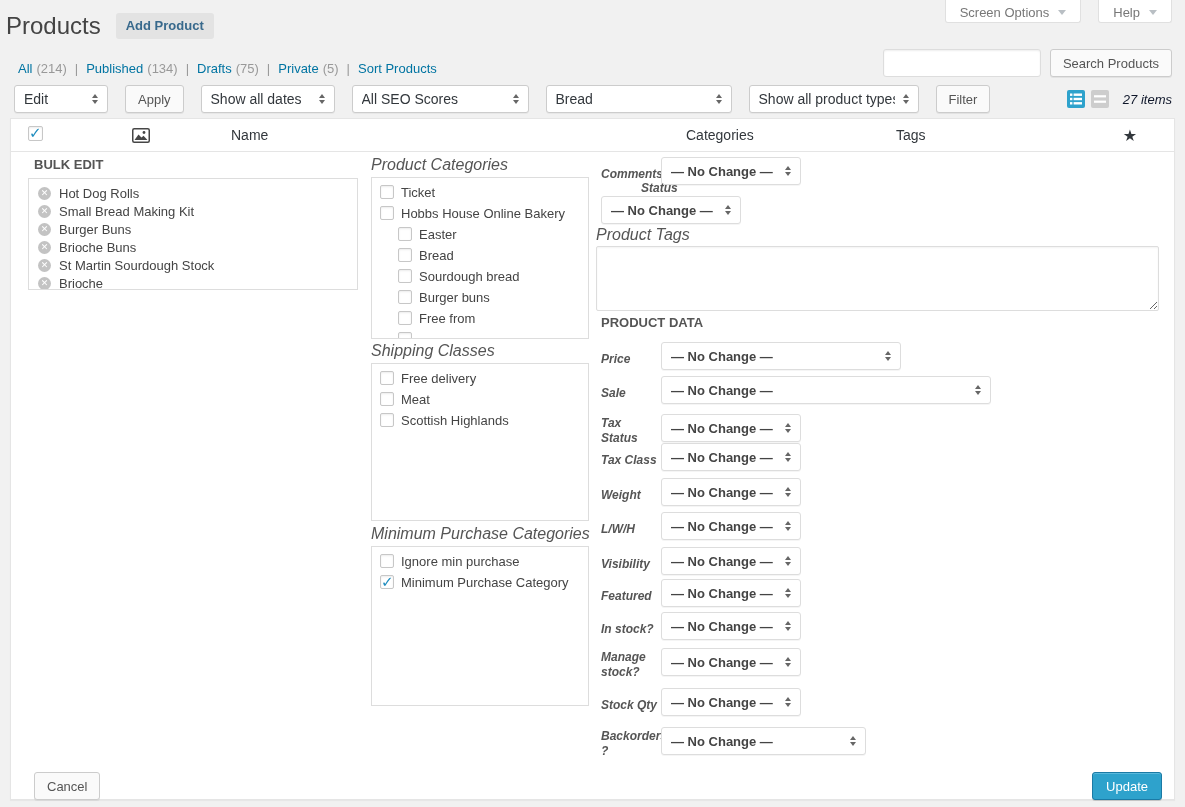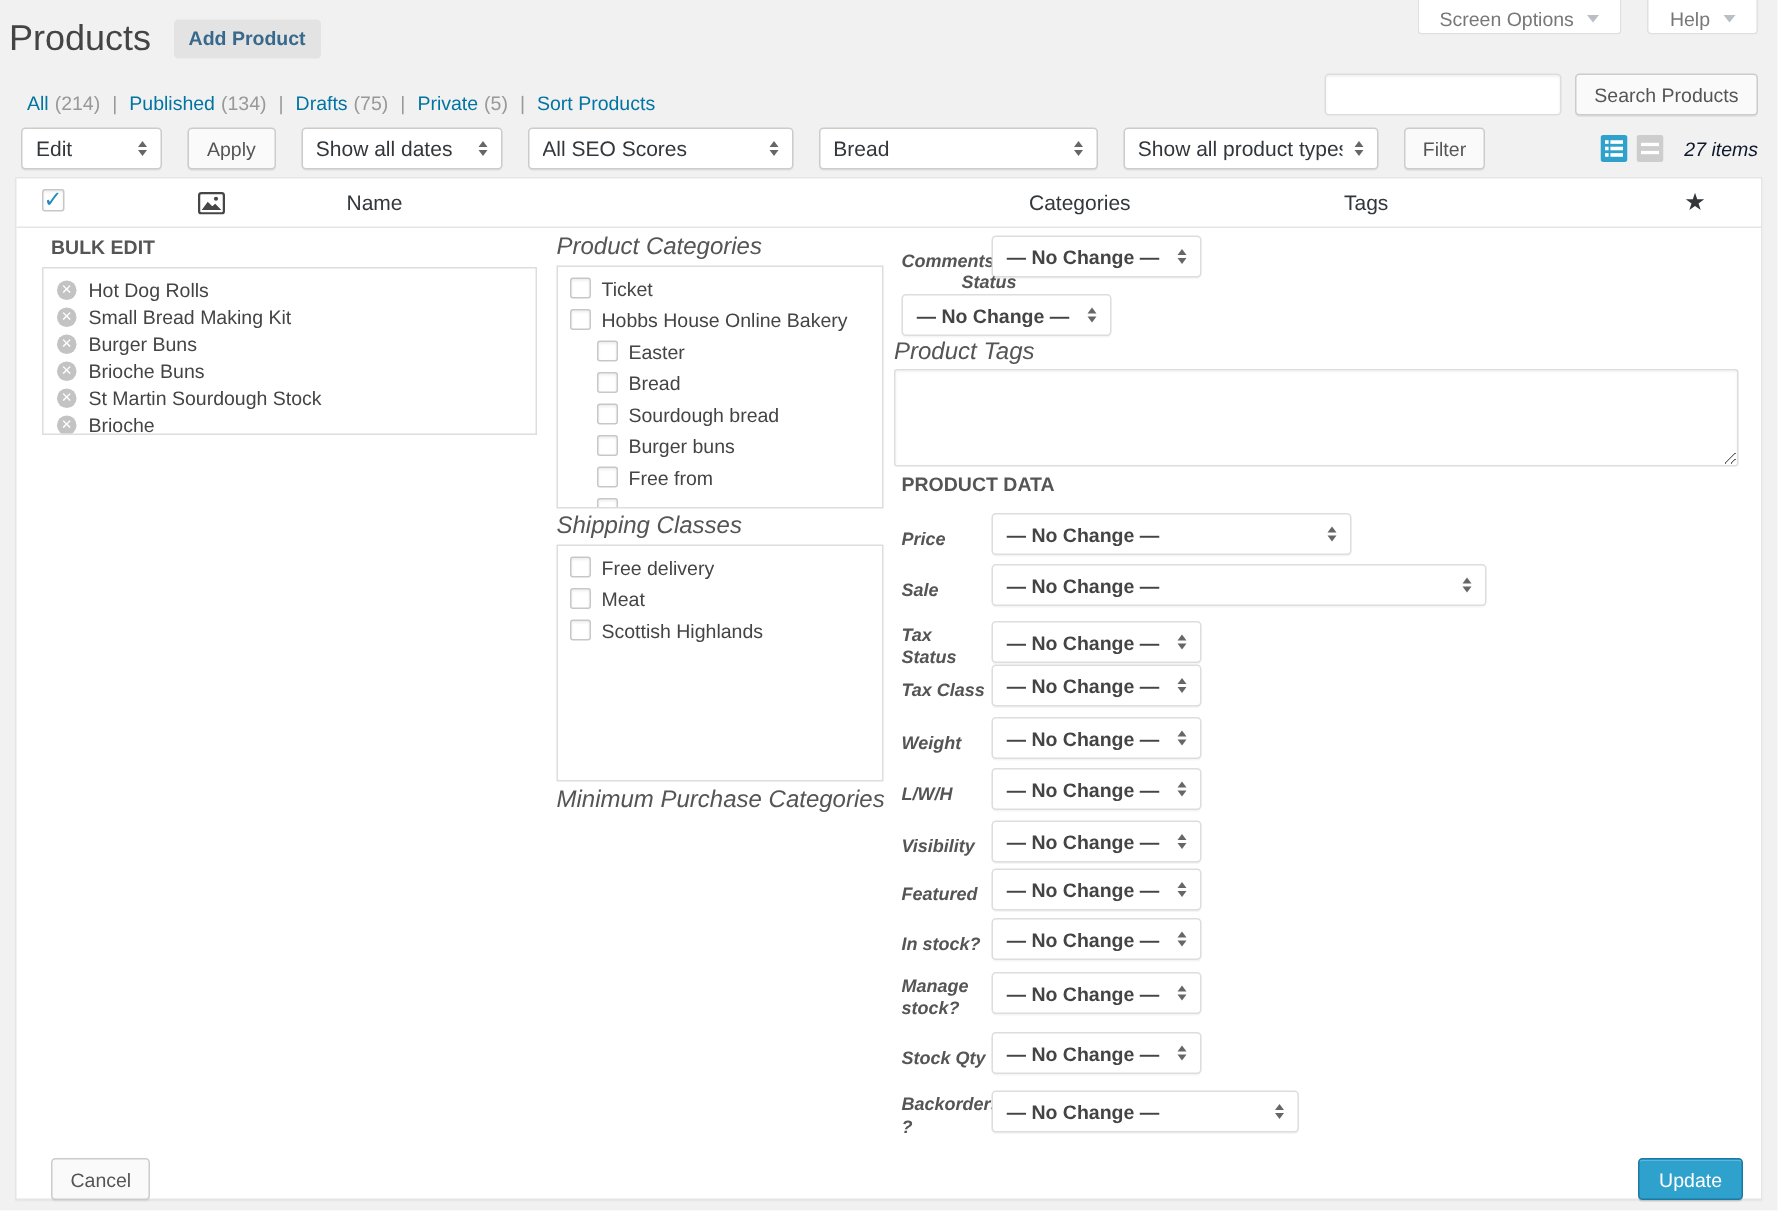--- a/index.html
+++ b/index.html
@@ -374,20 +374,32 @@
           <span>Meat</span>
         </label>
 
         <label class="check-item">
           <span class="cb"></span>
           <span>Scottish Highlands</span>
         </label>
       </div>
 
     <div class="box-label" style="left:360px; top:372px;">Minimum Purchase Categories</div>
+    <div class="list-box mp-box check-list">
+
+        <label class="check-item">
+          <span class="cb"></span>
+          <span>Ignore min purchase</span>
+        </label>
+
+        <label class="check-item">
+          <span class="cb checked"></span>
+          <span>Minimum Purchase Category</span>
+        </label>
+      </div>
 
     <div class="frow" style="top:4px;">
       <span class="flabel">Comments</span>
       <div class="wpselect w140">
         <span class="sel-text">— No Change —</span>
         <span class="arrows">
             <i class="up"></i>
             <i class="dn"></i>
           </span>
       </div>

